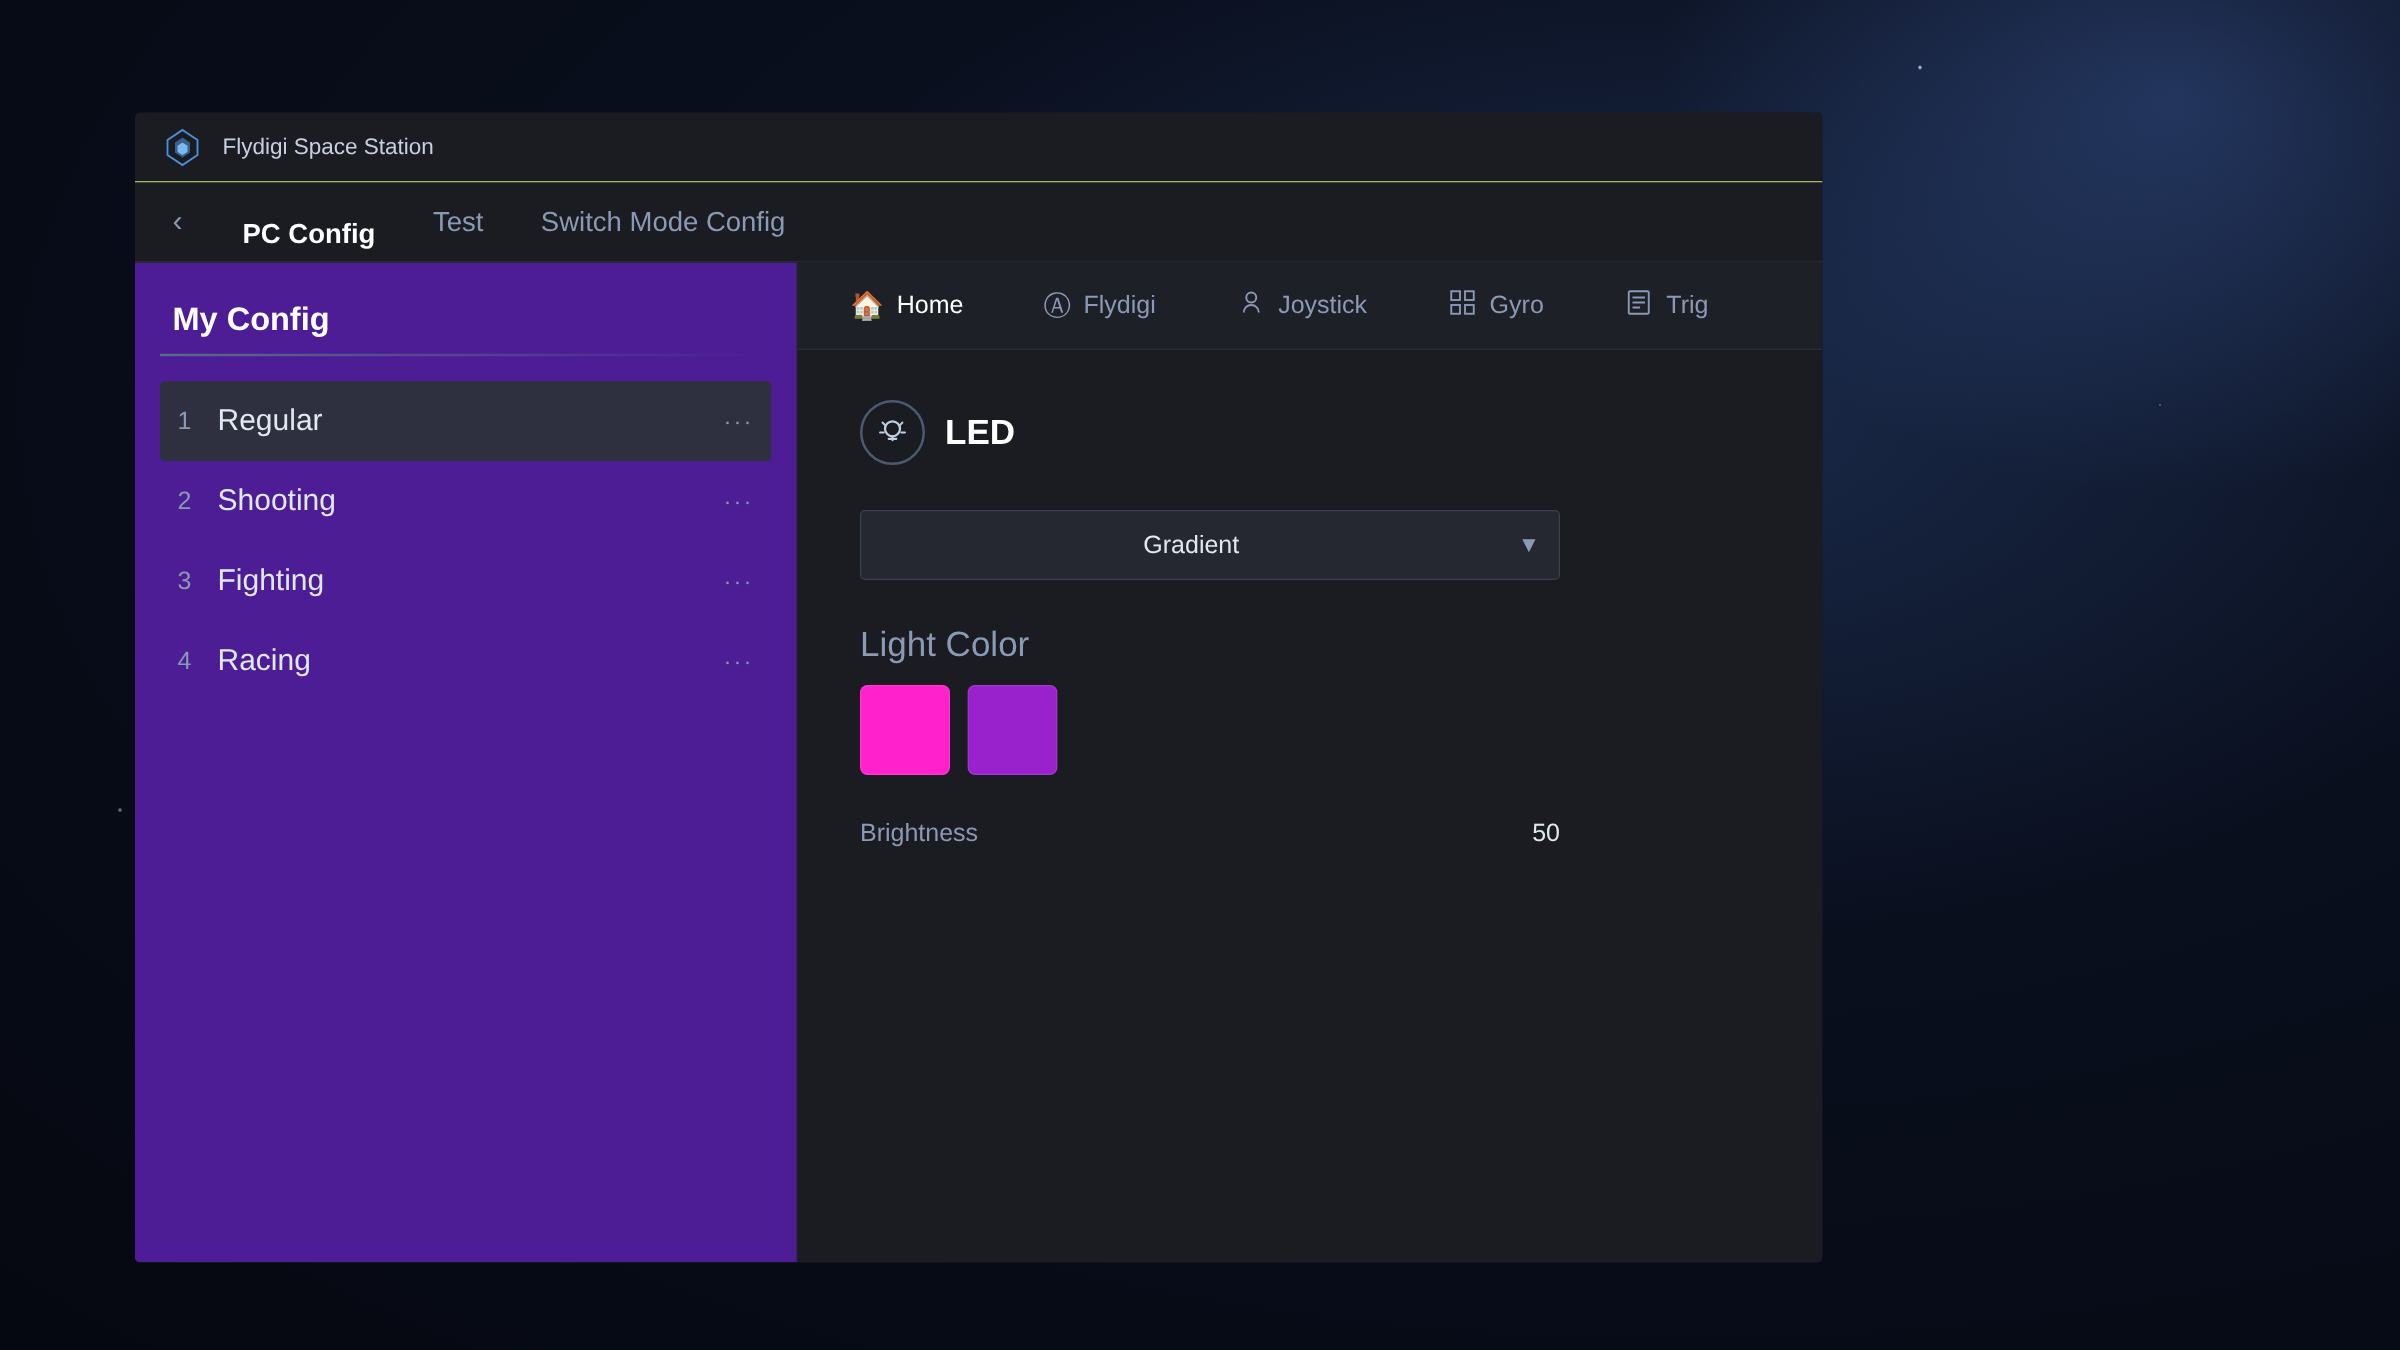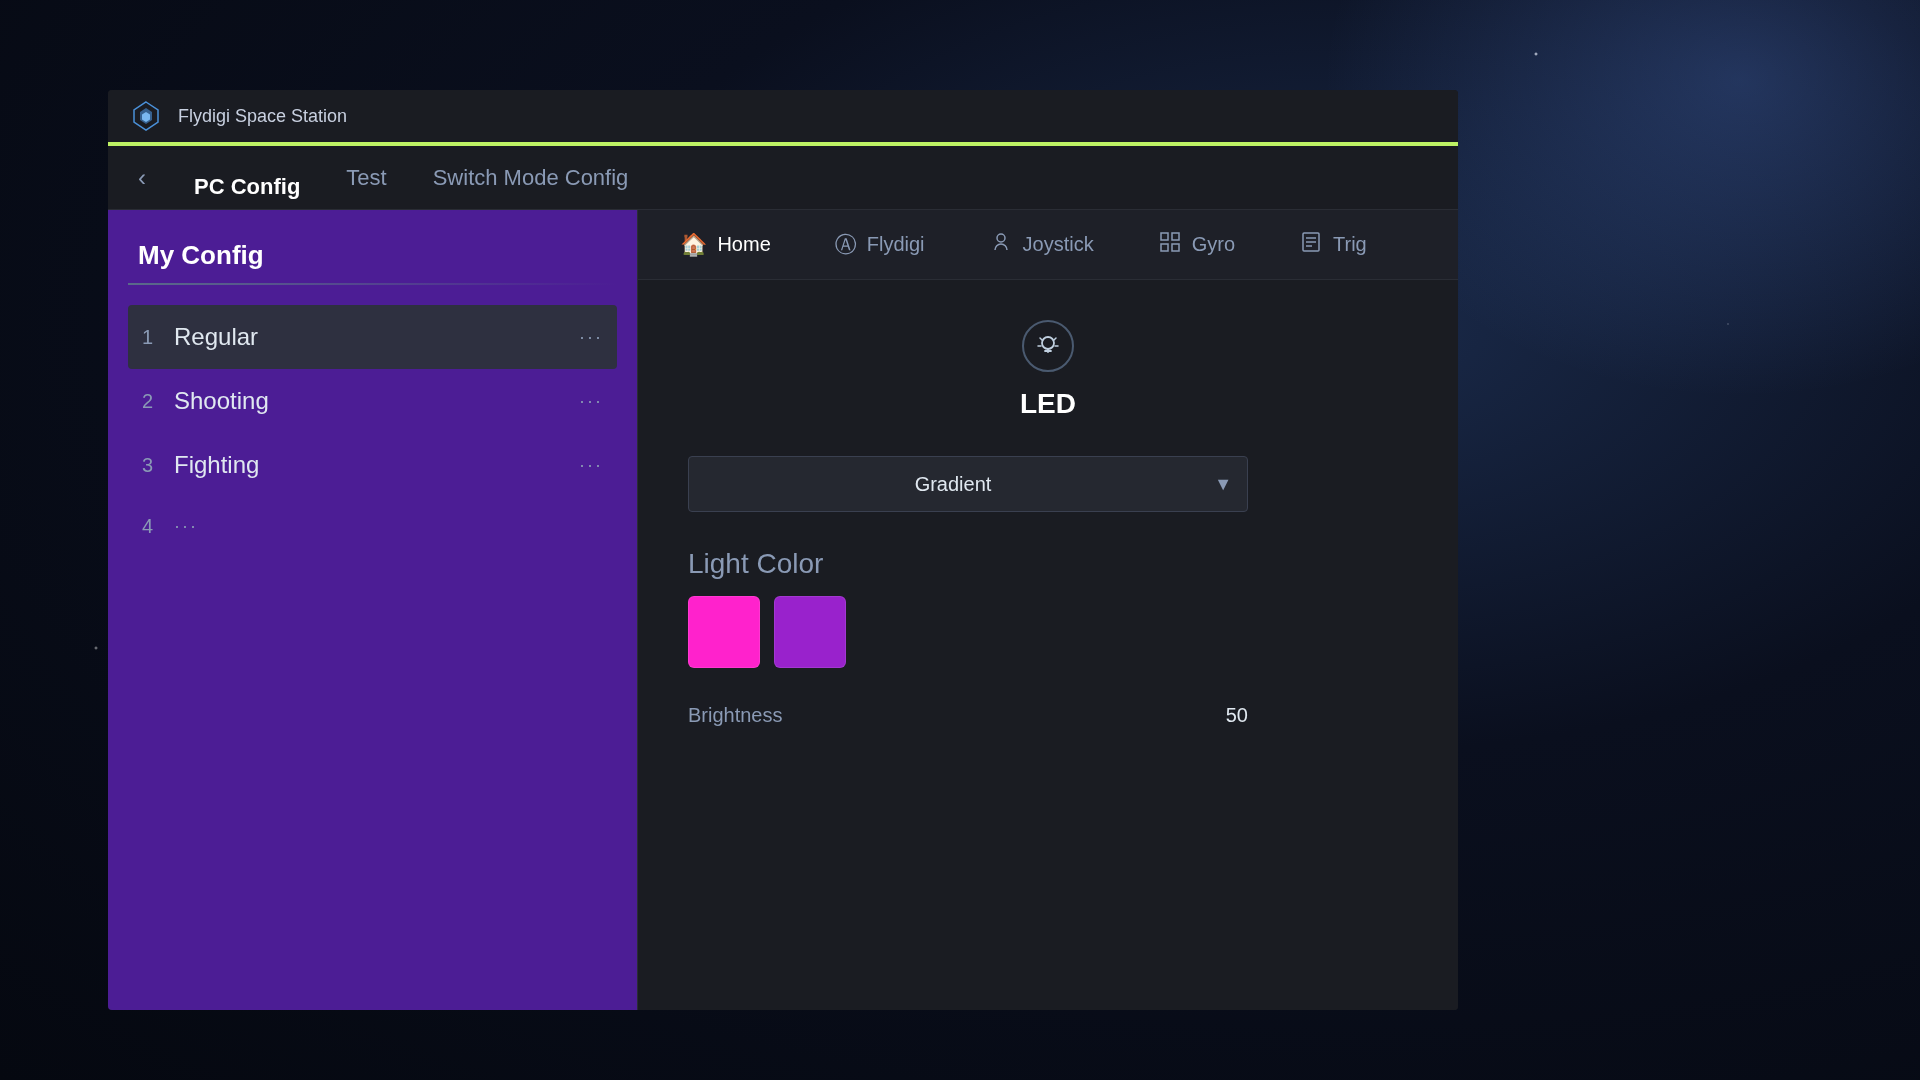--- a/index.html
+++ b/index.html
@@ -60,21 +60,21 @@
       overflow: hidden;
     }
 
     
     .title-bar {
       height: 56px;
       background: #1a1c22;
       display: flex;
       align-items: center;
       padding: 0 20px;
-      border-bottom: 4px solid #bef264;
+      border-bottom: 1px solid #bef264;
       flex-shrink: 0;
     }
 
     .title-bar-logo {
       width: 36px;
       height: 36px;
       margin-right: 14px;
       display: flex;
       align-items: center;
       justify-content: center;
@@ -229,21 +229,20 @@
       padding: 40px 50px;
       overflow-y: auto;
       background: #1a1c22;
     }
 
     .section-header {
       display: flex;
       align-items: center;
       gap: 16px;
       margin-bottom: 36px;
-      flex-direction: column;
     }
 
     .section-icon {
       width: 52px;
       height: 52px;
       border-radius: 50%;
       border: 2px solid #4a5a70;
       display: flex;
       align-items: center;
       justify-content: center;
@@ -370,20 +369,21 @@
           <span class="config-name">Shooting</span>
           <span class="config-more">···</span>
         </li>
         <li class="config-item">
           <span class="config-num">3</span>
           <span class="config-name">Fighting</span>
           <span class="config-more">···</span>
         </li>
         <li class="config-item">
           <span class="config-num">4</span>
+          <span class="config-name">Racing</span>
           <span class="config-more">···</span>
         </li>
       </ul>
     </div>
 
     <div class="right-panel">
 
       <div class="tab-bar">
         <div class="tab-item active">
           <span class="tab-icon">🏠</span>

